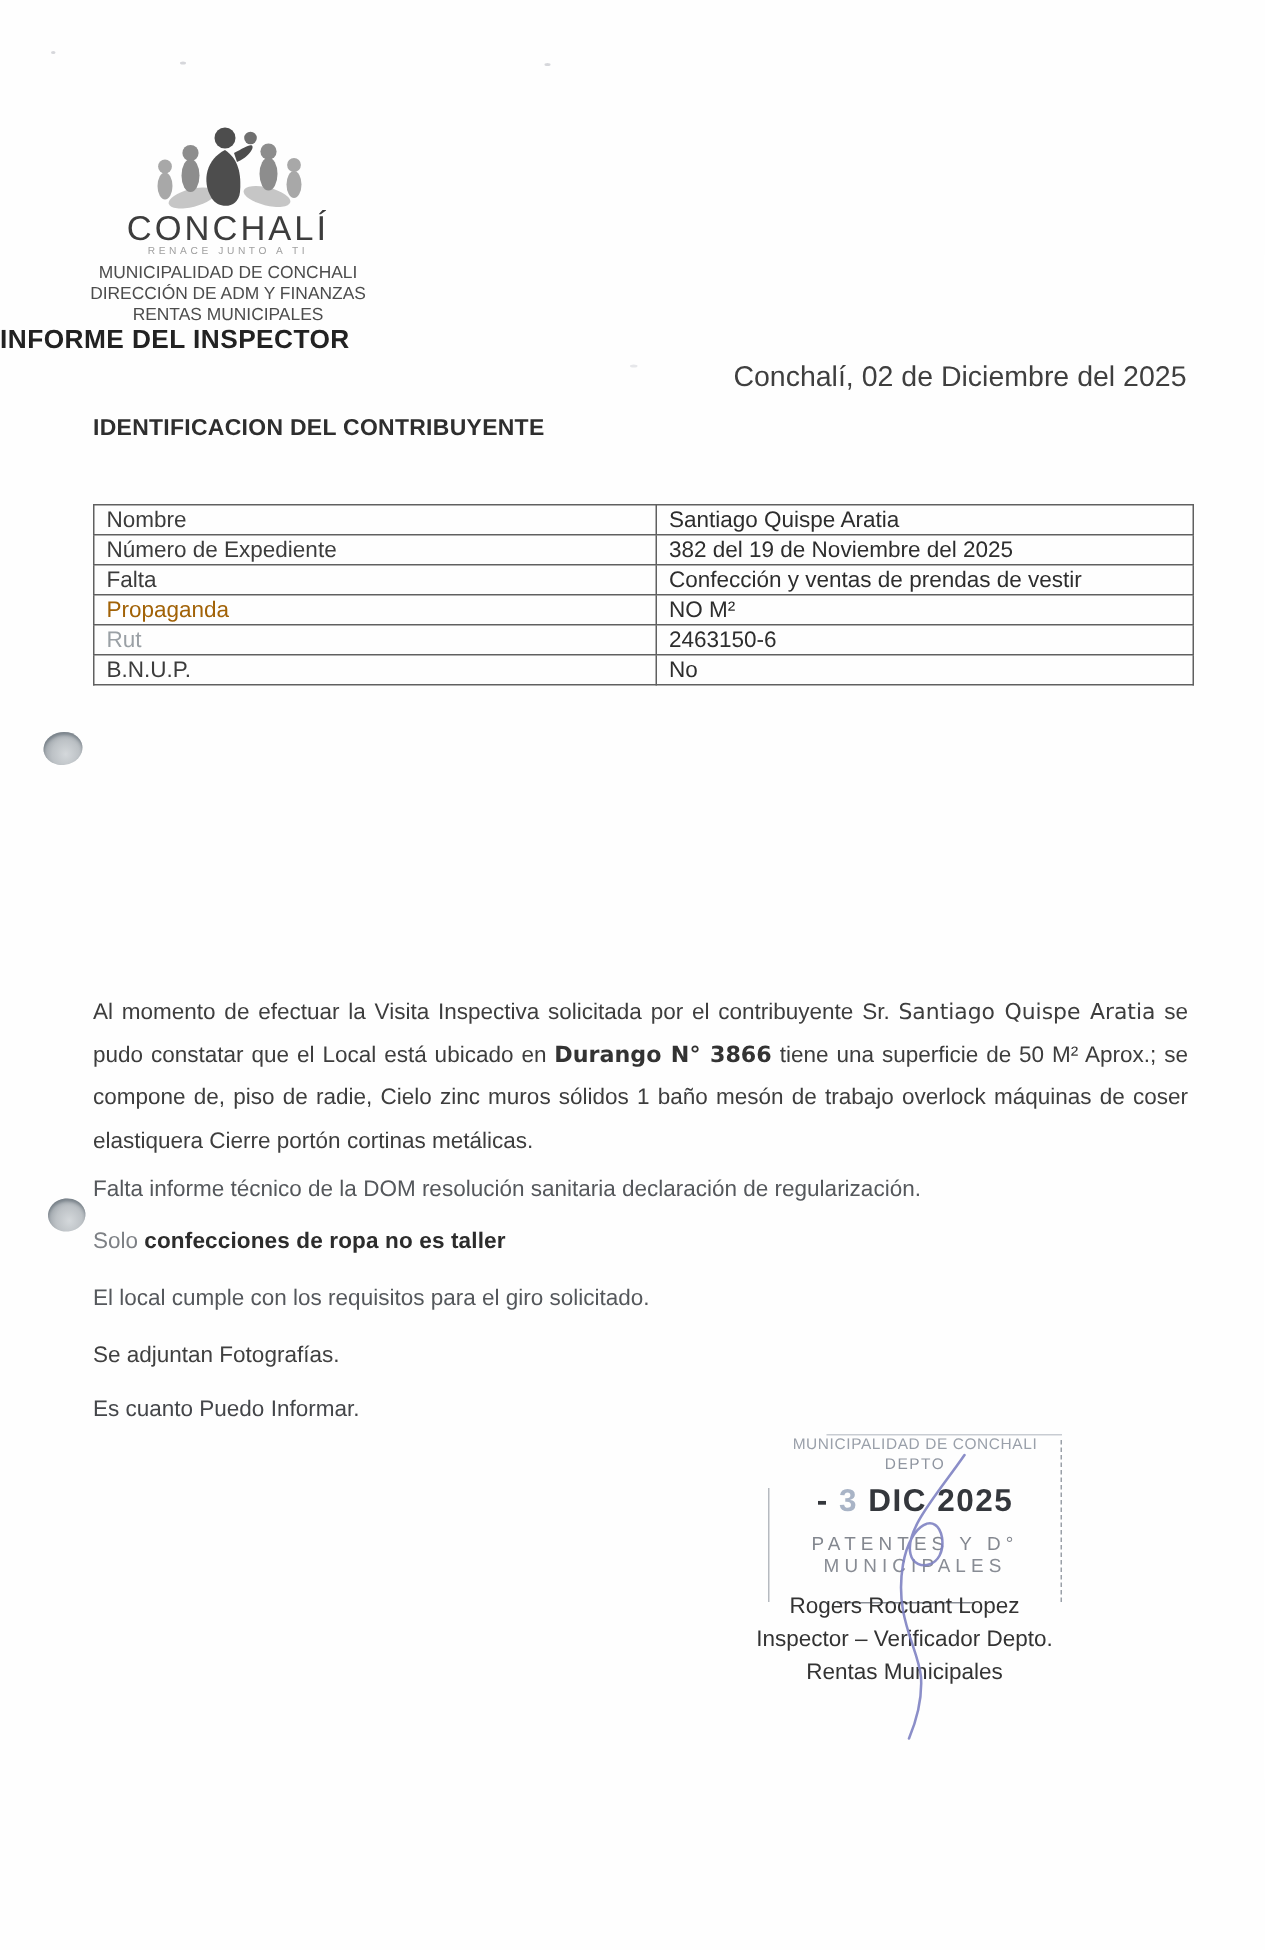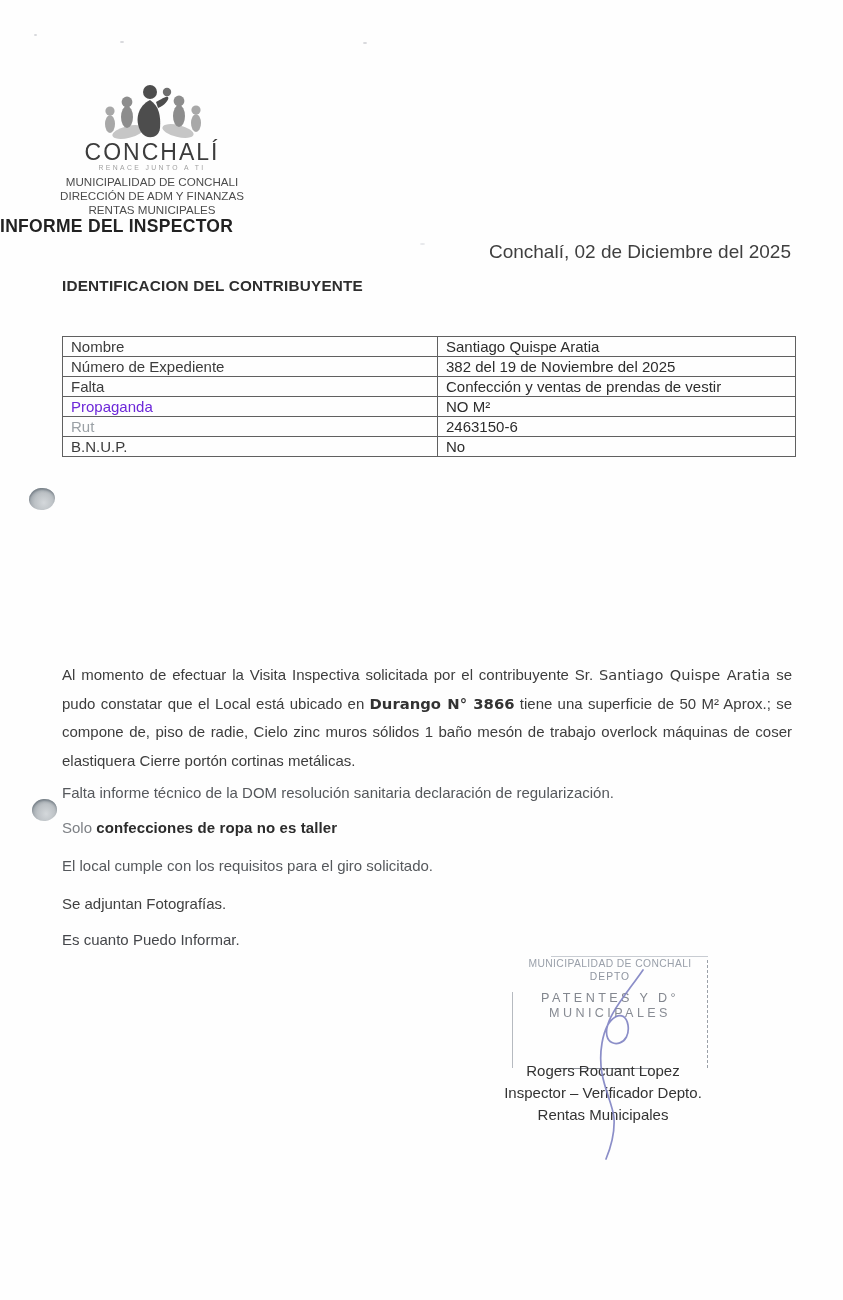--- a/index.html
+++ b/index.html
@@ -20,21 +20,21 @@
   .doc-date { position:absolute; right:52px; top:241px; font-size:19px; color:#3f3f3f; }
   
   .sec-heading { position:absolute; left:62px; font-size:15.3px; font-weight:bold; color:#2e2e2e; letter-spacing:0.2px; }
   .sec1 { top:277px; }
   .sec2 { top:614px; }
   
   .id-table { position:absolute; left:62px; top:336px; width:734px; border-collapse:collapse; table-layout:fixed; }
   .id-table td { border:1px solid #606060; height:19px; font-size:15px; padding:0 8px; vertical-align:middle; white-space:nowrap; overflow:hidden; }
   .id-table td.lbl { width:358px; color:#3c3c3c; }
   .id-table td.val { color:#2d2d2d; }
-  .id-table tr.muted1 td.lbl { color:#6d28d9;margin-top:18px; }
+  .id-table tr.muted1 td.lbl { color:#a16207;margin-top:18px; }
   .id-table tr.muted2 td.lbl { color:#9aa0a5; }
   
   .para { position:absolute; left:62px; width:730px; font-size:15px; line-height:28.5px; }
   .p1 { top:646px; text-align:justify; color:#3d3d3d; }
   .alt-font { font-family:"DejaVu Sans", sans-serif; font-size:14.6px; }
   .alt-font-bold { font-family:"DejaVu Sans", sans-serif; font-size:14.8px; font-weight:bold; color:#333; }
   .single { line-height:19px; }
   .p-falta { top:768px; color:#55585c; }
   .p-solo { top:803px; }
   .p-solo .light { color:#7d8085; }
@@ -144,20 +144,21 @@
   <p class="para single p-fotos">Se adjuntan Fotografías.</p>
   <p class="para single p-cierre">Es cuanto Puedo Informar.</p>
 
   <div class="stamp">
     <div class="b-top"></div>
     <div class="b-right"></div>
     <div class="b-left"></div>
     <div class="b-bottom"></div>
     <div class="s-line1">MUNICIPALIDAD DE CONCHALI</div>
     <div class="s-line2">DEPTO</div>
+    <div class="s-date"><span>- </span><span class="faint-day">3</span><span> DIC 2025</span></div>
     <div class="s-line3">PATENTES Y D°</div>
     <div class="s-line4">MUNICIPALES</div>
   </div>
 
   <svg class="sig-ink" width="130" height="215" viewBox="0 0 130 215">
     <path d="M 88 22 C 70 48 48 72 52 88 C 55 101 76 97 73 77 C 70 60 52 66 47 95 C 41 130 57 150 59 170 C 60 186 56 199 51 211" fill="none" stroke="#7e82c2" stroke-width="1.7" stroke-linecap="round" opacity="0.9"></path>
   </svg>
 
   <div class="sig-block">
     <div>Rogers Rocuant Lopez</div>

